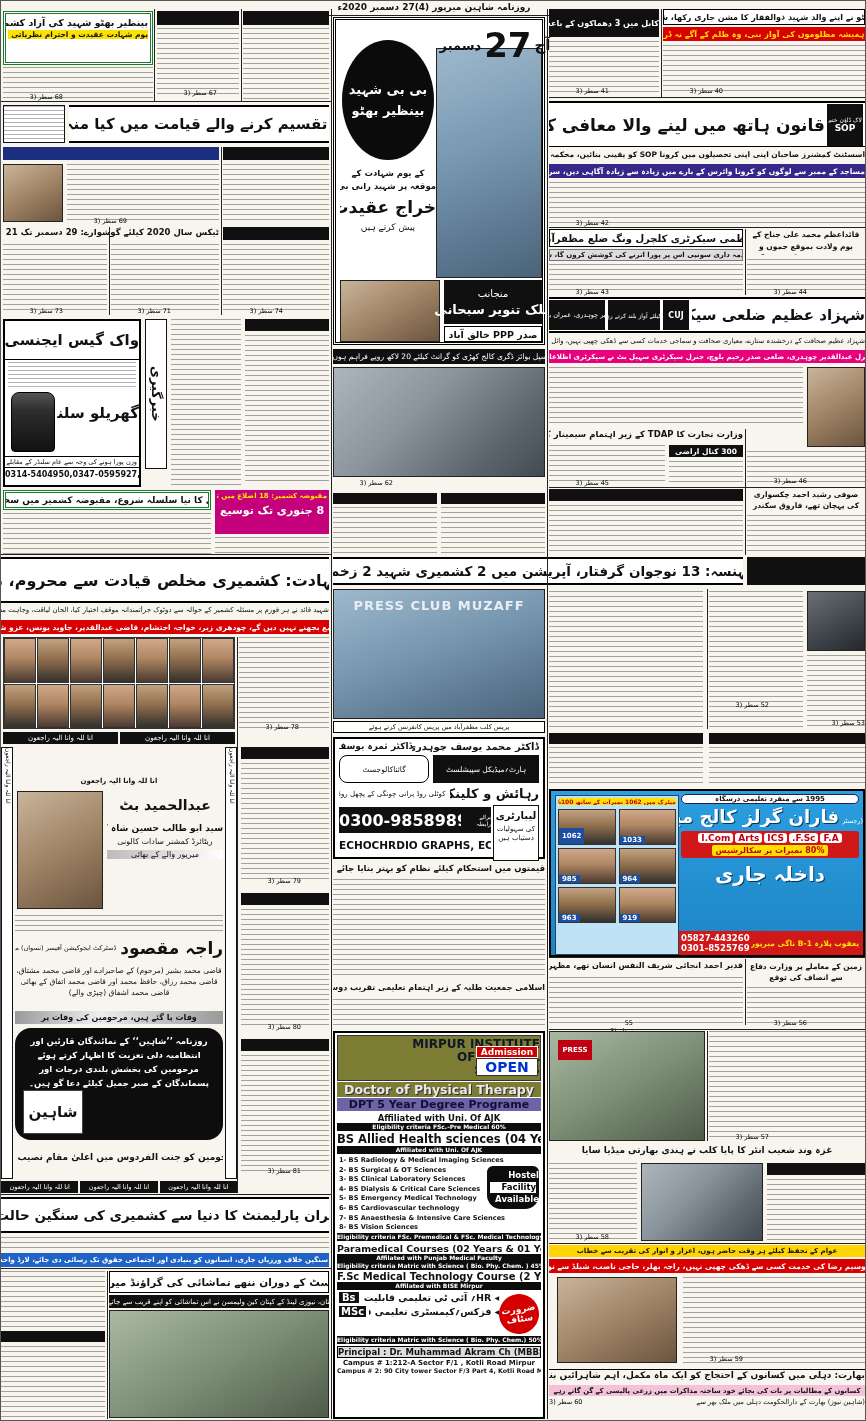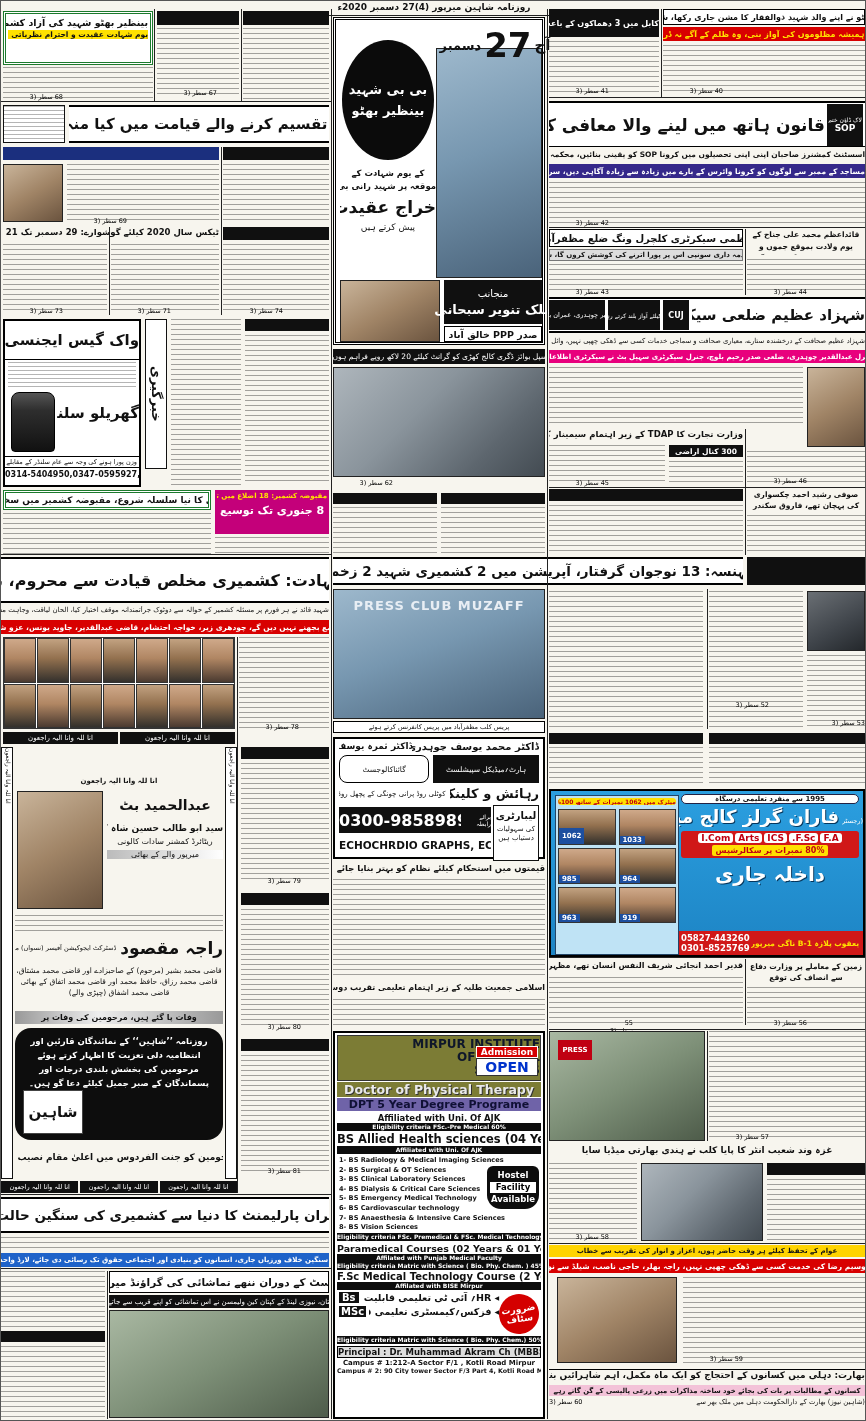--- a/index.html
+++ b/index.html
@@ -21,21 +21,21 @@
   .ph-dark{background:linear-gradient(150deg,#6a6f74 0%,#3f444a 60%,#24282c 100%);}
   .bar{background:#101010;}
   .wt{color:#fff;}
   .yt{color:#ffe100;}
   .end{font-size:6.5px;color:#000;direction:rtl;}
   .v{position:absolute;width:1px;background:#222;}
   .h{position:absolute;height:1px;background:#222;}
   .band{display:flex;align-items:center;justify-content:center;}
   .face{border:1px solid #333;background:linear-gradient(180deg,#cfa98a 0%,#b08663 45%,#4a3a30 100%);}
   .face.alt{background:linear-gradient(180deg,#c2a281 0%,#93714f 45%,#33302c 100%);}
-  .shield{background:#0d0d0d;color:#fff;border-radius:6px 6px 14px 14px;text-align:center;font-weight:bold;}
+  .shield{background:#0d0d0d;color:#fff;border-radius:6px 6px 14px 14px;text-align:right;font-weight:bold;}
   .blackband{background:#0d0d0d;color:#fff;font-size:6px;text-align:center;font-weight:bold;line-height:8px;}
   .pill{background:#fff;color:#c00012;font-weight:bold;border-radius:3px;padding:0 3px;font-size:9px;}
 </style>
 </head>
 <body>
 
 <div class="page rtl">
 
   <div class="ab nw" style="left:283px;top:1px;width:300px;height:13px;font-size:9px;font-weight:bold;text-align:center;">روزنامہ شاہین میرپور (4)27 دسمبر 2020ء</div>
   <div class="h" style="left:280px;top:14px;width:306px;"></div>

